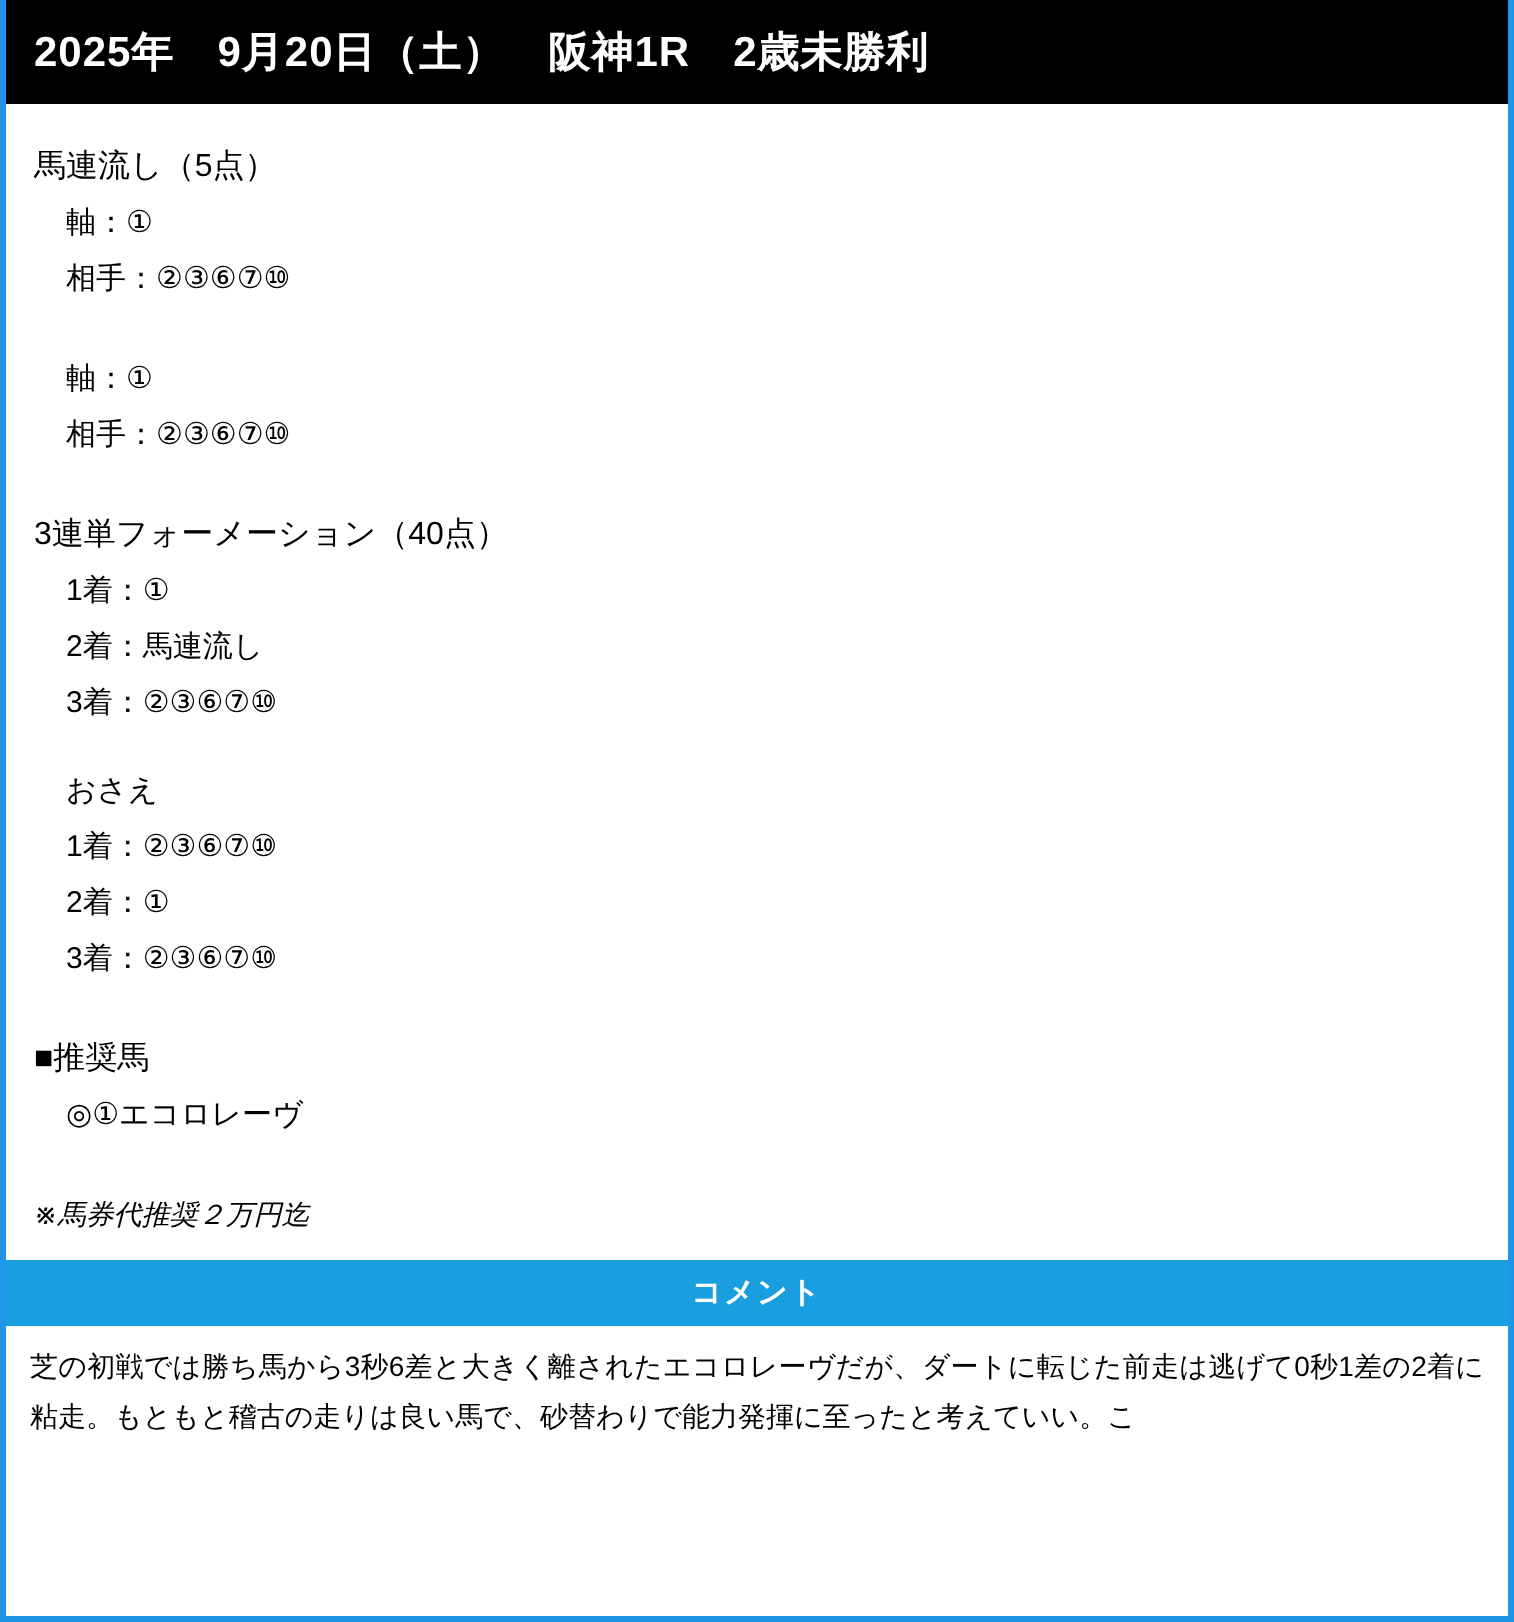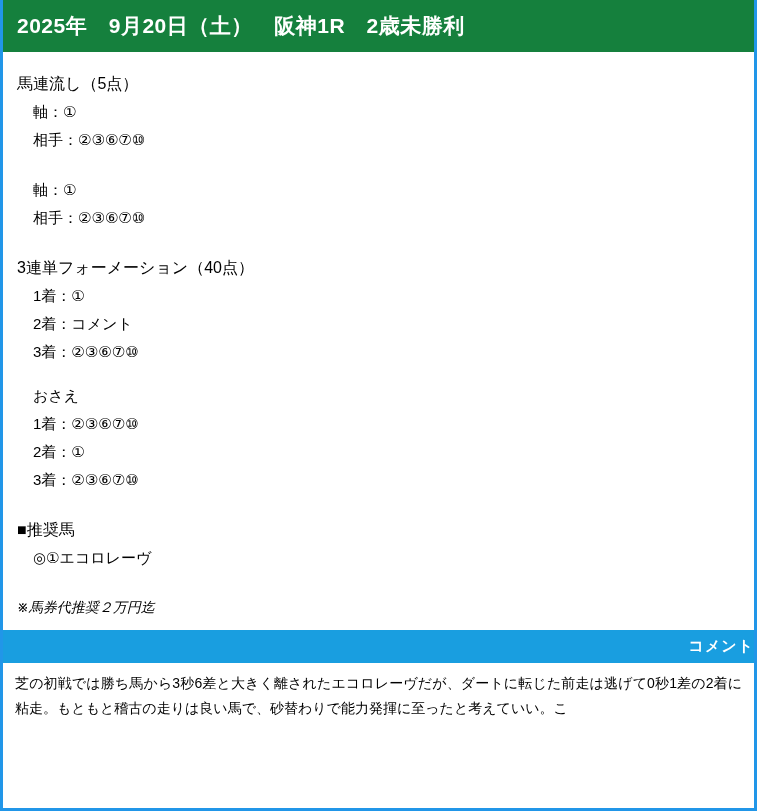--- a/index.html
+++ b/index.html
@@ -19,21 +19,21 @@
     width: 757px;
     height: 811px;
     background: #ffffff;
     border-left: 3px solid #2196e8;
     border-right: 3px solid #2196e8;
     border-bottom: 3px solid #2196e8;
     border-top: 0;
     position: relative;
   }
   .title-bar {
-    background: #15803d;
+    background: #000000;
     color: #ffffff;
     height: 52px;
     display: flex;
     align-items: center;
     padding: 0 14px;
     font-size: 21px;
     font-weight: bold;
     letter-spacing: 0.5px;
     white-space: nowrap;
   }
@@ -57,21 +57,21 @@
     line-height: 28px;
   }
   .note {
     font-size: 14px;
     line-height: 26px;
     font-style: italic;
   }
   .comment-bar {
     background: #199ee0;
     color: #ffffff;
-    text-align: right;
+    text-align: center;
     font-size: 15px;
     font-weight: bold;
     padding: 7px 0;
     margin: 10px 0 0 0;
     letter-spacing: 1px;
   }
   .comment-body {
     font-size: 14px;
     line-height: 25px;
     padding: 8px 12px 0 12px;
@@ -98,21 +98,21 @@
     <div>
       <div class="line">軸：①</div>
       <div class="line">相手：②③⑥⑦⑩</div>
     </div>
 
     <div class="spacer"></div>
 
     <div>
       <div class="section-head">3連単フォーメーション（40点）</div>
       <div class="line">1着：①</div>
-      <div class="line">2着：コメント</div>
+      <div class="line">2着：馬連流し</div>
       <div class="line">3着：②③⑥⑦⑩</div>
 
       <div class="spacer-sm"></div>
 
       <div class="line">おさえ</div>
       <div class="line">1着：②③⑥⑦⑩</div>
       <div class="line">2着：①</div>
       <div class="line">3着：②③⑥⑦⑩</div>
     </div>
 

